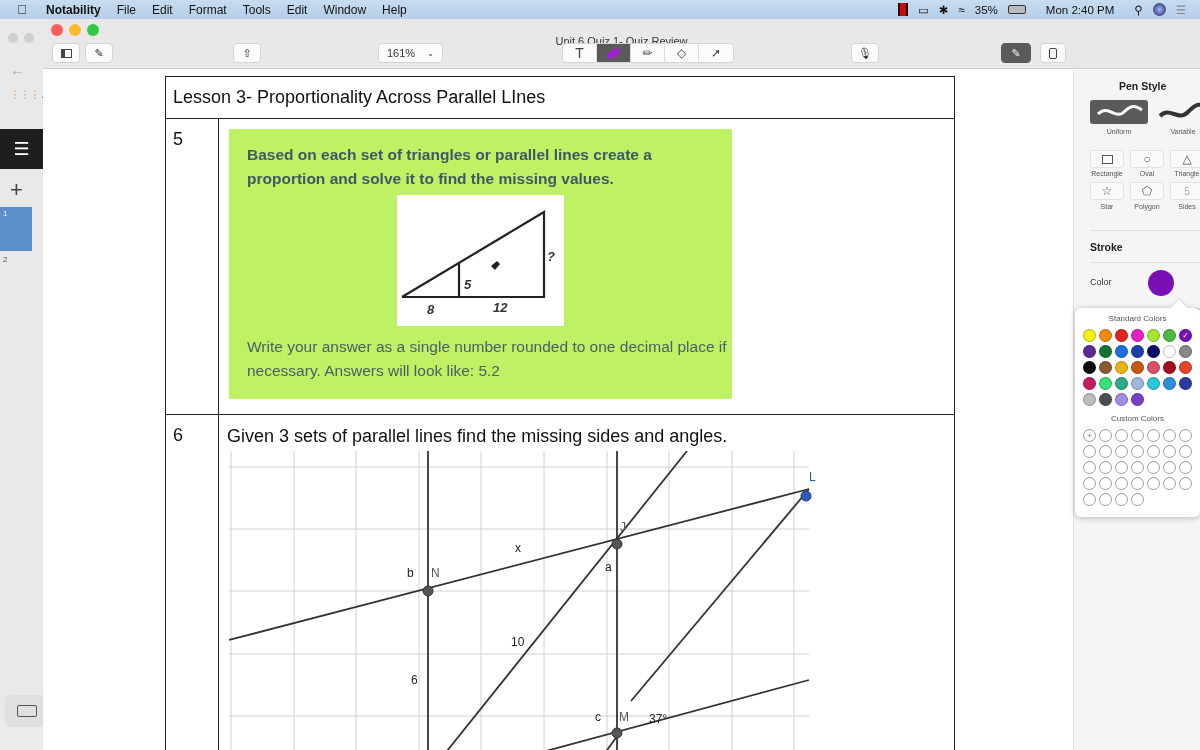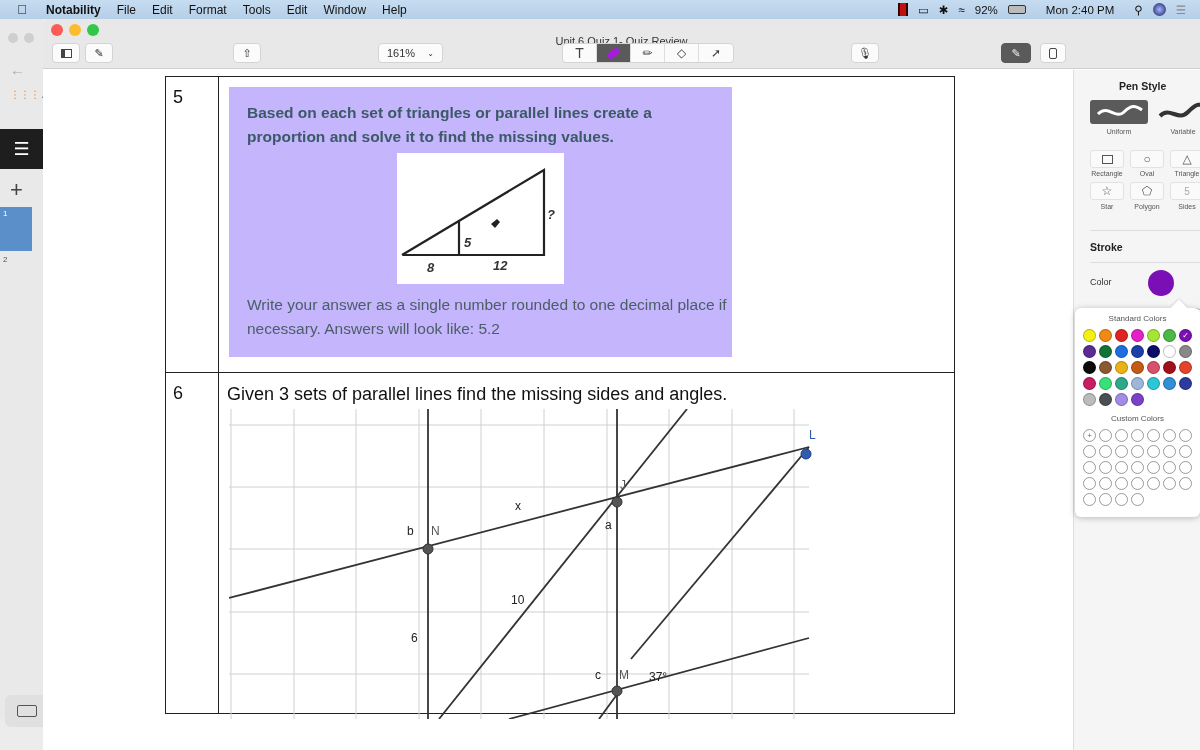--- a/index.html
+++ b/index.html
@@ -32,21 +32,21 @@
   .tbgroup { position: absolute; top: 24px; left: 519px; height: 20px; display: flex; border: 1px solid #d4d4d4; border-radius: 4px; background: #fbfbfb; overflow: hidden; }
   .tbgroup .seg { width: 34px; display: flex; align-items: center; justify-content: center; font-size: 12px; color: #444; border-right: 1px solid #ddd; }
   .tbgroup .seg.active { background: #5a5a5a; }
   .canvas { position: absolute; left: 0; top: 51px; width: 1030px; height: 680px; background: #fff; }
   .table { position: absolute; left: 122px; top: 6px; width: 790px; border: 1.5px solid #222; }
   .row-head { height: 42px; border-bottom: 1.5px solid #222; font-size: 18px; padding: 10px 0 0 7px; color: #111; }
   .row { display: flex; border-bottom: 1.5px solid #222; }
   .row .num { width: 53px; border-right: 1.5px solid #222; font-size: 18px; padding: 10px 0 0 7px; color: #111; }
   .row .body { flex: 1; position: relative; }
   .q5 { height: 296px; }
-  .bluebox { position: absolute; left: 10px; top: 10px; width: 503px; height: 270px; background: #c4b5fd; padding-left: 8px; }
+  .bluebox { position: absolute; left: 10px; top: 10px; width: 503px; height: 270px; background: #bef264; padding-left: 8px; }
   .bluebox .p1 { position: absolute; left: 18px; top: 14px; font-size: 15.5px; font-weight: bold; color: #3c5a66; line-height: 24px; width: 480px; }
   .bluebox .fig { position: absolute; left: 168px; top: 66px; width: 167px; height: 131px; background: #fff; }
   .bluebox .p2 { position: absolute; left: 18px; top: 206px; font-size: 15.5px; color: #4a5e66; line-height: 24px; width: 480px; }
   .q6 { height: 340px; }
   .q6 .prompt { position: absolute; left: 8px; top: 11px; font-size: 18px; color: #111; }
   .graph { position: absolute; left: 10px; top: 36px; }
   .panel { position: absolute; left: 1030px; top: 51px; width: 127px; height: 680px; background: #f5f5f5; border-left: 1px solid #ddd; font-size: 8px; color: #444; }
   .panel h4 { font-size: 10.5px; color: #222; font-weight: bold; }
   .penstyle { position: absolute; left: 16px; top: 10px; padding-left: 29px; }
   .pen-u { position: absolute; left: 16px; top: 30px; width: 58px; height: 24px; background: #5a5a5a; border-radius: 3px; }
@@ -75,21 +75,21 @@
   <span class="mi">Format</span>
   <span class="mi">Tools</span>
   <span class="mi">Edit</span>
   <span class="mi">Window</span>
   <span class="mi">Help</span>
   <div class="right">
     <span class="rec"></span>
     <span>▭</span>
     <span>✱</span>
     <span>≈</span>
-    <span>92%</span>
+    <span>35%</span>
     <span style="border:1px solid #333;border-radius:2px;width:18px;height:9px;display:inline-block;background:#bbb;"></span>
     <span style="margin-left:10px;">Mon 2:40 PM</span>
     <span style="margin-left:10px;">⚲</span>
     <span style="width:13px;height:13px;border-radius:50%;background:radial-gradient(#9bf,#215);display:inline-block;"></span>
     <span style="color:#888;">☰</span>
   </div>
 </div>
 
 <div class="bgwin">
   <div class="side"></div>
@@ -152,20 +152,21 @@
     <div class="tb dark" style="left:958px;width:30px;">
         <span>✎</span>
       </div>
     <div class="tb" style="left:997px;width:26px;">
         <span style="width:8px;height:11px;border:1px solid #444;border-radius:2px;display:inline-block;"></span>
       </div>
   </div>
 
   <div class="canvas">
     <div class="table">
+      <div class="row-head">Lesson 3- Proportionality Across Parallel LInes</div>
 
       <div class="row q5">
         <div class="num">5</div>
         <div class="body">
           <div class="bluebox">
             <div class="p1">Based on each set of triangles or parallel lines create a proportion and solve it to find the missing values.</div>
             <div class="fig">
               <svg width="167" height="131" viewBox="0 0 167 131">
                 <polyline points="5,102 147,17 147,102 5,102" fill="none" stroke="#222" stroke-width="2.2"></polyline>
                 <line x1="62" y1="68" x2="62" y2="102" stroke="#222" stroke-width="2.2"></line>

